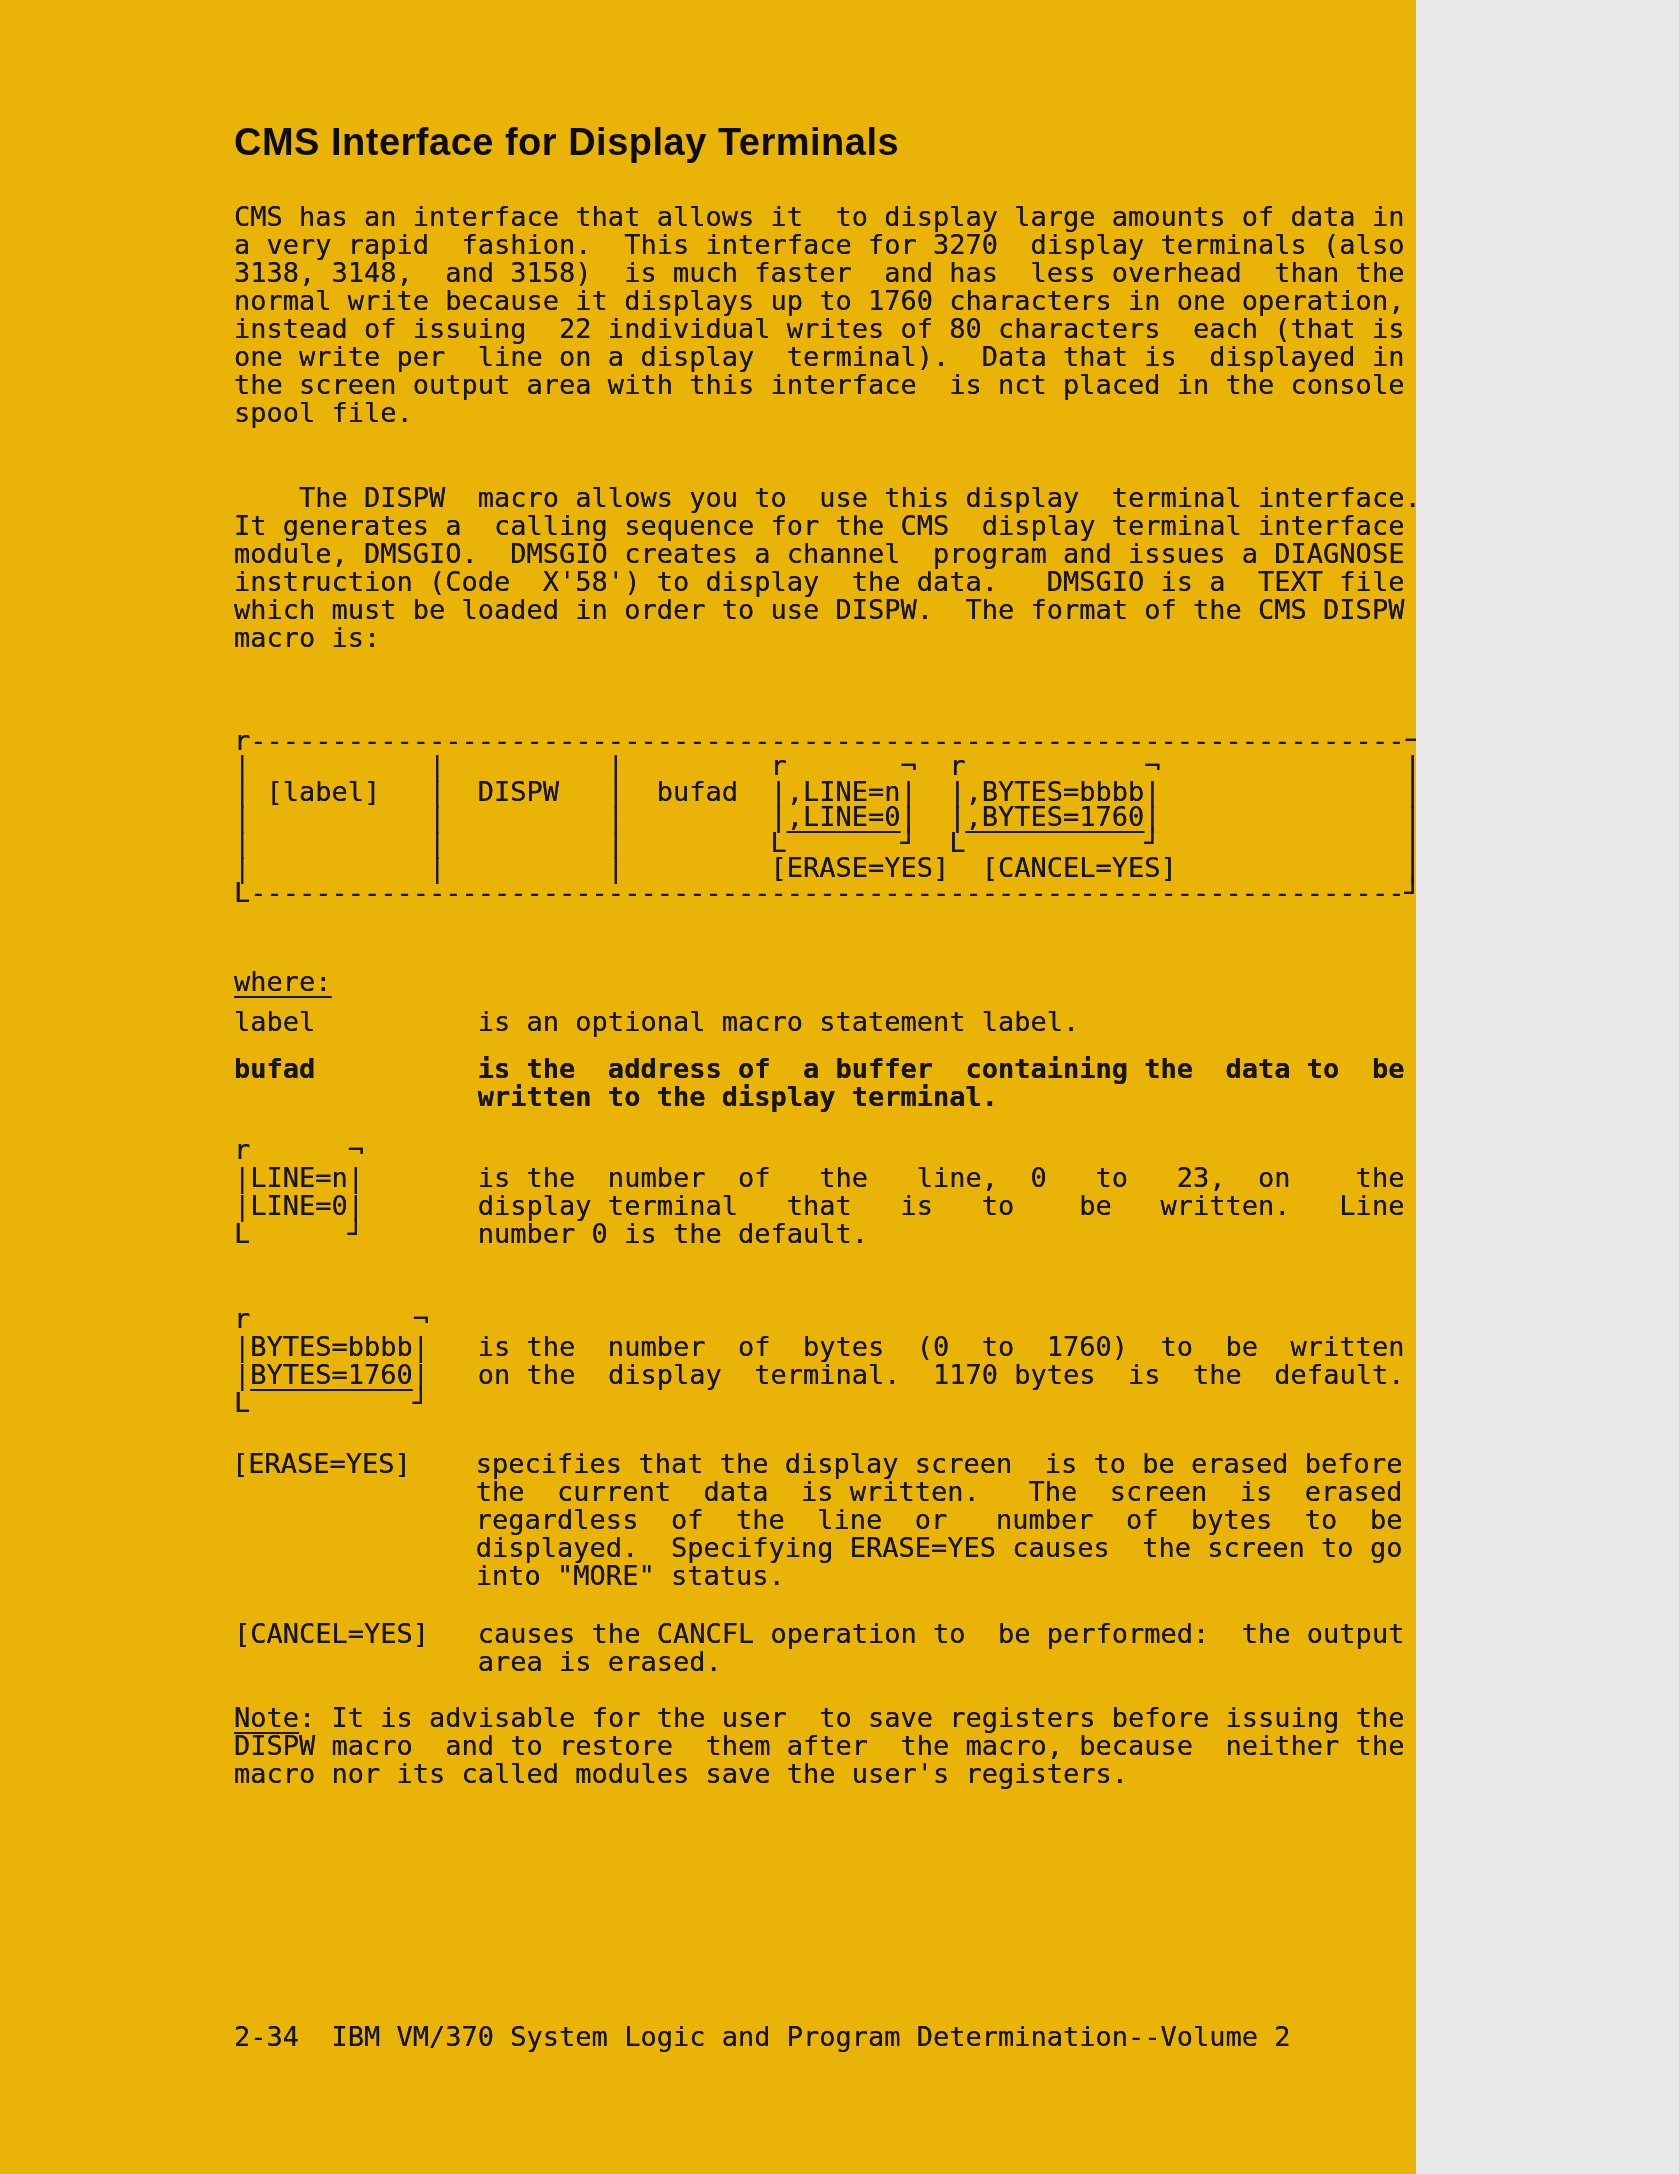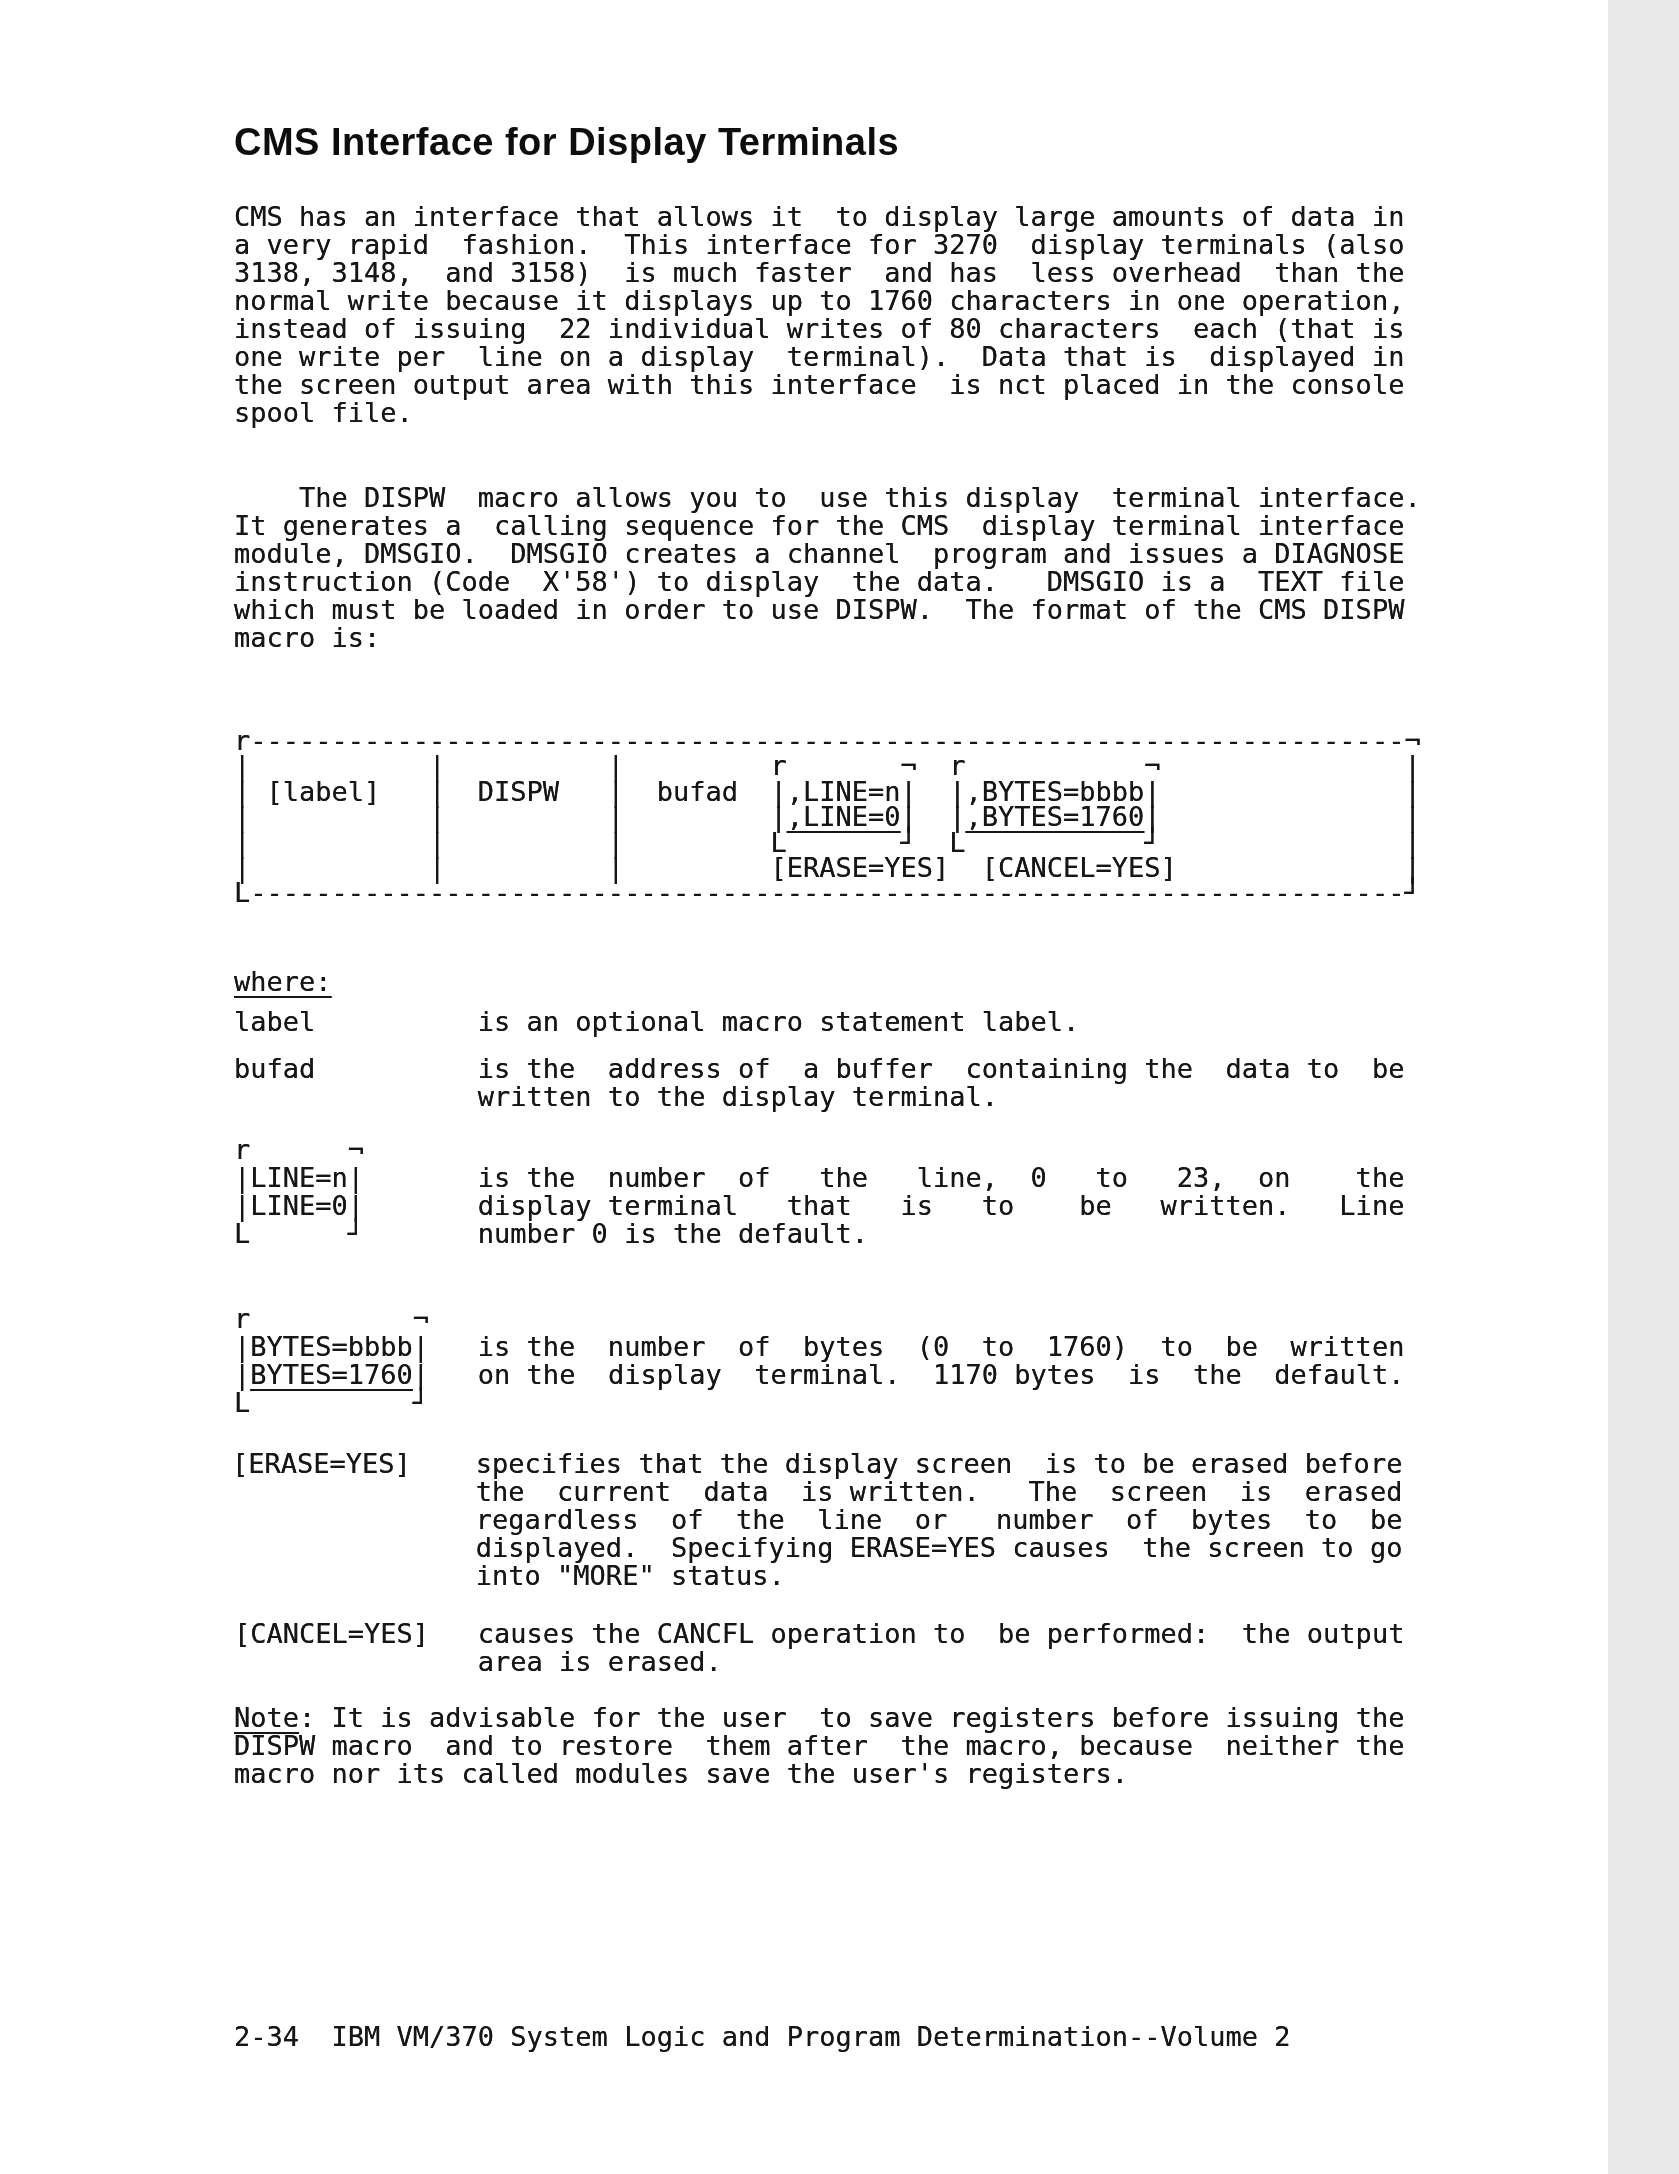--- a/index.html
+++ b/index.html
@@ -1,19 +1,19 @@
 <!DOCTYPE html>
 <html style="font-size:15px"><head>
 <meta charset="utf-8">
 <style>
   html,body{margin:0;padding:0;background:#e8e8e8;}
   .page{
     position:relative;
-    width:1608px;height:2174px;
-    background:#ffffff;
+    width:1416px;height:2174px;
+    background:#eab308;
     overflow:hidden;
     font-family:"DejaVu Sans Mono", monospace;
     color:#161616;
   }
   .mono{
     position:absolute;
     margin:0;
     font-family:"DejaVu Sans Mono", monospace;
     font-size:27px;
     line-height:28px;
@@ -65,21 +65,21 @@
 | [label]   |  DISPW   |  bufad  |,LINE=n|  |,BYTES=bbbb|               |
 |           |          |         |</span><span class="u">,LINE=0</span><span>|  |</span><span class="u">,BYTES=1760</span><span>|               |
 |           |          |         L       ┘  L           ┘               |
 |           |          |         [ERASE=YES]  [CANCEL=YES]              |
 L-----------------------------------------------------------------------┘</span></pre>
 
   <pre class="mono" style="left:234px;top:968px;"><span class="u">where:</span></pre>
 
   <pre class="mono" style="left:234px;top:976px;margin-top:32px;">label          is an optional macro statement label.</pre>
 
-  <pre class="mono" style="left:234px;top:1055px;">bufad          is the  address of  a buffer  containing the  data to  be
+  <pre class="mono" style="left:234px;top:1055px;font-weight:bold;">bufad          is the  address of  a buffer  containing the  data to  be
                written to the display terminal.</pre>
 
   <pre class="mono" style="left:234px;top:1136px;">r      ¬
 |LINE=n|       is the  number  of   the   line,  0   to   23,  on    the
 |LINE=0|       display terminal   that   is   to    be   written.   Line
 L      ┘       number 0 is the default.</pre>
 
   <pre class="mono" style="left:234px;top:1305px;"><span>r          ¬
 |BYTES=bbbb|   is the  number  of  bytes  (0  to  1760)  to  be  written
 |</span><span class="u">BYTES=1760</span><span>|   on the  display  terminal.  1170 bytes  is  the  default.

